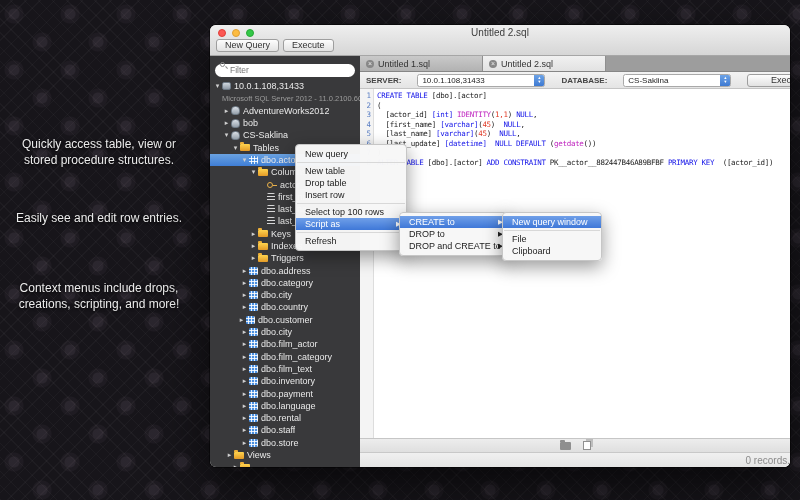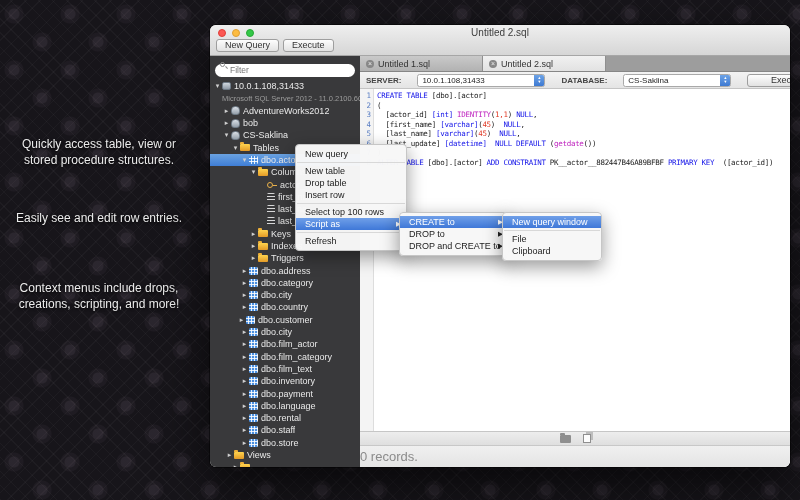--- a/index.html
+++ b/index.html
@@ -117,23 +117,23 @@
 
   .edit-toolbar { height:14px; flex:none; background:linear-gradient(#ededed,#dfdfdf);
                   border-top:1px solid #c6c6c6; display:flex; align-items:center;
                   justify-content:center; gap:12px; }
   .bicon-folder { width:11px; height:8px; background:#8f8f8f; border-radius:1px; position:relative; }
   .bicon-folder::before { content:""; position:absolute; left:0; top:-2px; width:5px; height:2px;
                           background:#8f8f8f; border-radius:1px 1px 0 0; }
   .bicon-copy { width:8px; height:9px; border:1px solid #8f8f8f; background:#fdfdfd;
                 box-shadow:2.5px -2.5px 0 -0.5px #bdbdbd; }
 
-  .statusbar { height:22px; flex:none; background:linear-gradient(#f0f0f0,#e4e4e4);
-               border-top:1px solid #c8c8c8; display:flex; align-items:center; justify-content:flex-start;
-               font-size:13px; color:#8b8b8b; border-radius:0 0 6px 0; }
+  .statusbar { height:15px; flex:none; background:linear-gradient(#f0f0f0,#e4e4e4);
+               border-top:1px solid #c8c8c8; display:flex; align-items:center; justify-content:flex-end;
+               font-size:10px; color:#8b8b8b; border-radius:0 0 6px 0; }
 
   
   .menu { position:absolute; background:rgba(247,247,247,0.98); border:1px solid #c6c6c6;
           border-radius:4px; box-shadow:0 6px 18px rgba(0,0,0,.4); padding:3px 0;
           font-size:9px; color:#222; z-index:10; }
   .ctx  { left:295px; top:144px; width:112px; }
   .sub1 { left:399px; top:212px; width:110px; }
   .sub2 { left:502px; top:212px; width:100px; }
   .menu-item { height:12px; line-height:12px; padding:0 16px 0 9px; position:relative; white-space:nowrap; }
   .menu-item.highlight { background:linear-gradient(#6f9fe8,#3f78d8); color:#fff; }

